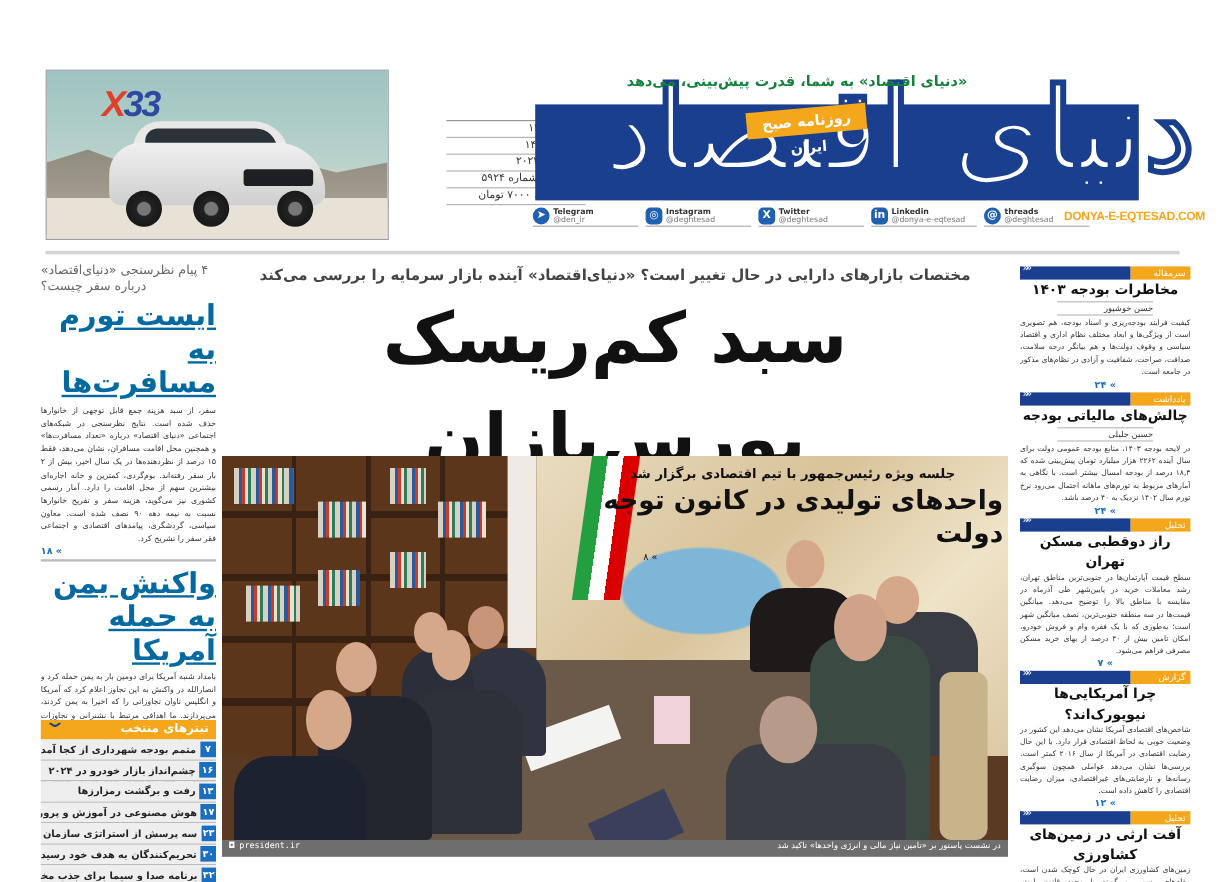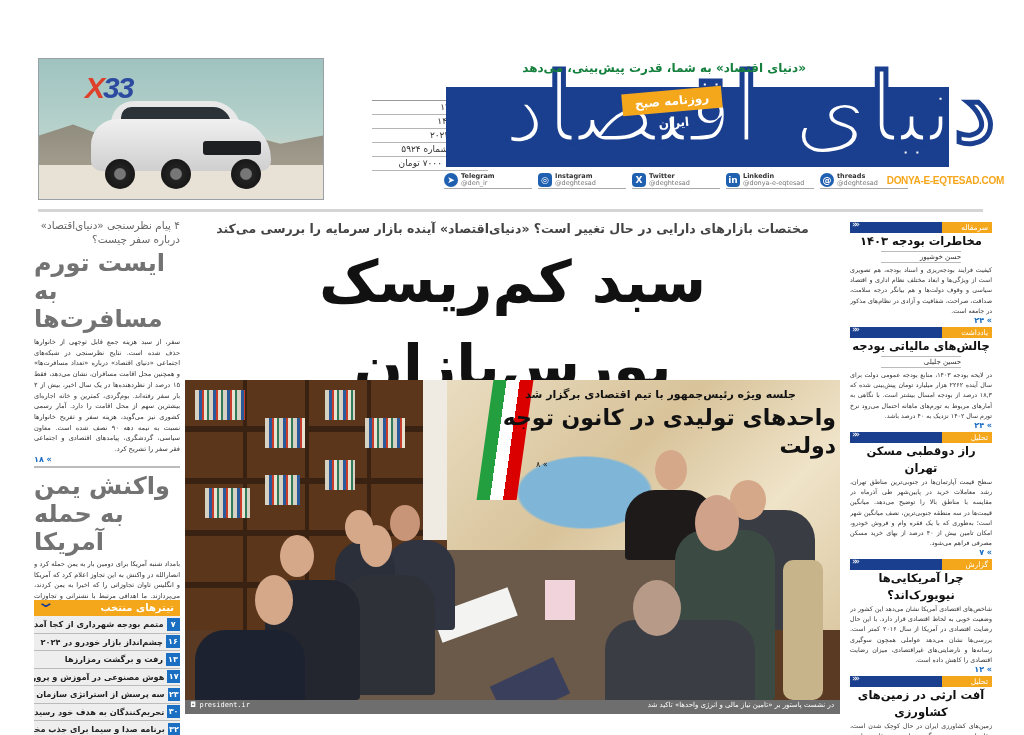--- a/index.html
+++ b/index.html
@@ -40,22 +40,22 @@
   .soc .ico { width: 14px; height: 14px; border-radius: 4px; background: #2060b0; color: #fff; font-size: 9px; text-align: center; line-height: 14px; font-weight: bold; }
   .soc .ico.round { border-radius: 50%; }
   .soc .txt { font-size: 6.5px; line-height: 7px; color: #333; }
   .soc .txt span { display: block; color: #777; }
   .site { position: absolute; right: 20px; top: 175px; font: bold 10px "Liberation Sans", sans-serif; color: #f5a71c; letter-spacing: -0.3px; }
 
   .top-rule { position: absolute; left: 38px; top: 209px; width: 945px; height: 3px; background: #d5d5d5; }
 
   
   .left { position: absolute; left: 34px; top: 218px; width: 146px; direction: rtl; text-align: right; }
-  .kicker-l { font-size: 10.5px; color: #666; text-align: right; line-height: 14px; }
-  .h-big { font: bold 24px "DejaVu Sans", sans-serif; text-align: left; line-height: 28px; color: #737373; letter-spacing: -1px; }
+  .kicker-l { font-size: 10.5px; color: #666; text-align: left; line-height: 14px; }
+  .h-big { font: bold 24px "DejaVu Sans", sans-serif; text-align: right; line-height: 28px; color: #0369a1; letter-spacing: -1px; text-decoration: underline; }
   .body-text { font-size: 6.6px; line-height: 10.7px; color: #333; text-align: justify; }
   .ref { color: #1b6fc2; font-weight: bold; font-size: 8px; direction: ltr; text-align: left; }
   .hr { height: 2px; background: #bbb; margin: 2px 0 4px; }
 
   .picks { position: absolute; left: 34px; top: 600px; width: 146px; }
   .picks-head { height: 16px; background: #f5a71c; color: #fff; font: bold 10px "DejaVu Sans", sans-serif; direction: rtl; text-align: right; padding-right: 6px; line-height: 16px; position: relative; }
   .picks-head .chev { position: absolute; left: 6px; top: -6px; color: #1b3f8f; font-size: 14px; transform: scaleX(1.6); }
   .pick { display: flex; flex-direction: row-reverse; align-items: center; height: 17.5px; border-bottom: 1px solid #bbb; background: #eeeeee; }
   .pick .num { width: 14px; height: 13px; background: #1b6fc2; color: #fff; font-size: 8px; text-align: center; line-height: 13px; margin-left: 3px; font-weight: bold; }
   .pick .t { direction: rtl; font: bold 8.2px "DejaVu Sans", sans-serif; color: #222; white-space: nowrap; overflow: hidden; }
@@ -94,21 +94,21 @@
 
   
   .right { position: absolute; left: 850px; top: 220px; width: 142px; direction: rtl; text-align: right; }
   .sec-bar { display: flex; flex-direction: row; height: 11px; margin-top: 2px; }
   .sec-bar .blue { flex: 1; background: #1b3f8f; position: relative; }
   .sec-bar .blue::after { content: "\00AB\00AB"; position: absolute; left: 2px; top: -3px; color: #fff; font-size: 9px; letter-spacing: -3px; }
   .sec-bar .tag { width: 50px; background: #f5a71c; color: #fff; font-size: 7.5px; line-height: 11px; padding-right: 4px; }
   .r-h { font: bold 11.5px "DejaVu Sans", sans-serif; text-align: center; color: #111; line-height: 17px; letter-spacing: -0.3px; }
   .r-author { font-size: 7px; color: #333; border-top: 1px solid #bbb; border-bottom: 1px solid #bbb; width: 80px; margin: 1px auto 2px; line-height: 10px; }
   .r-body { font-size: 6.3px; line-height: 10.2px; color: #333; text-align: justify; }
-  .r-ref { color: #1b6fc2; font-weight: bold; font-size: 8px; direction: ltr; text-align: right; line-height: 9px; }
+  .r-ref { color: #1b6fc2; font-weight: bold; font-size: 8px; direction: ltr; text-align: center; line-height: 9px; }
 </style>
 </head>
 <body>
 
 <div class="ad">
   <div class="mount"></div>
   <div class="ground"></div>
   <div class="logo-x"><b>X</b><span>33</span></div>
   <div class="car">
     <div class="roof"></div>

